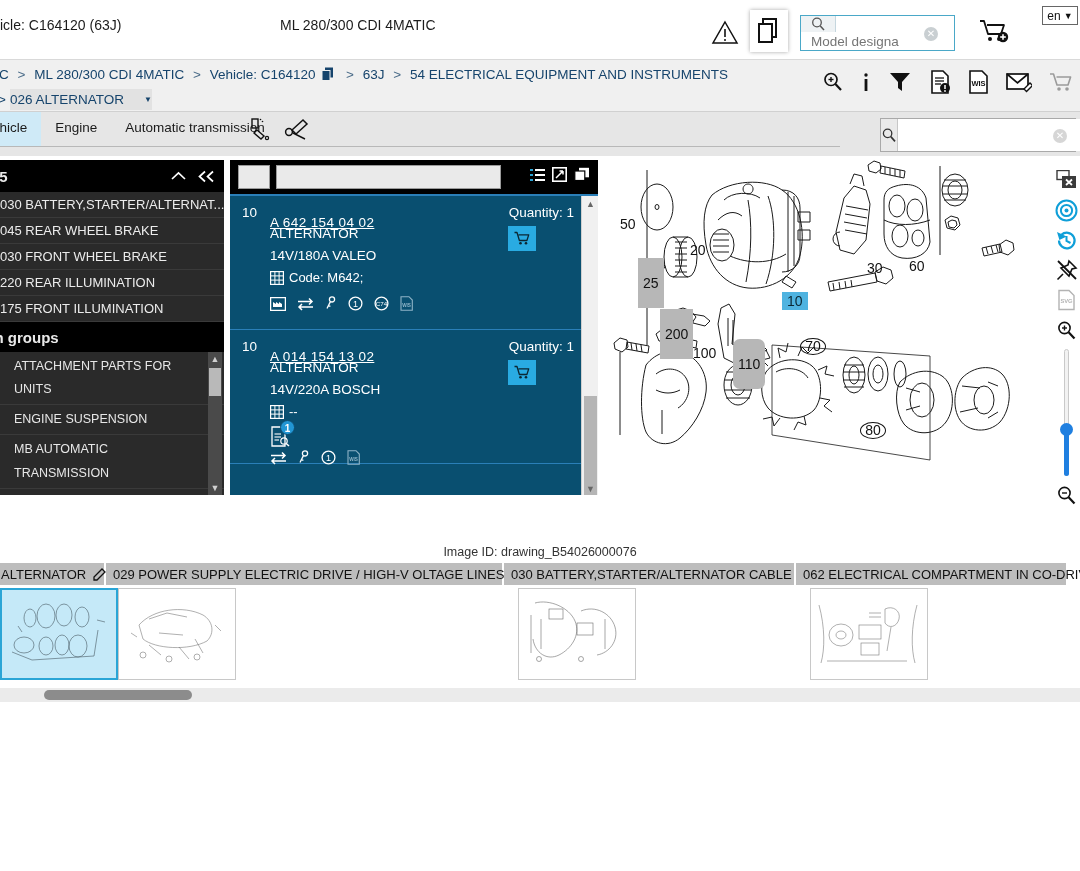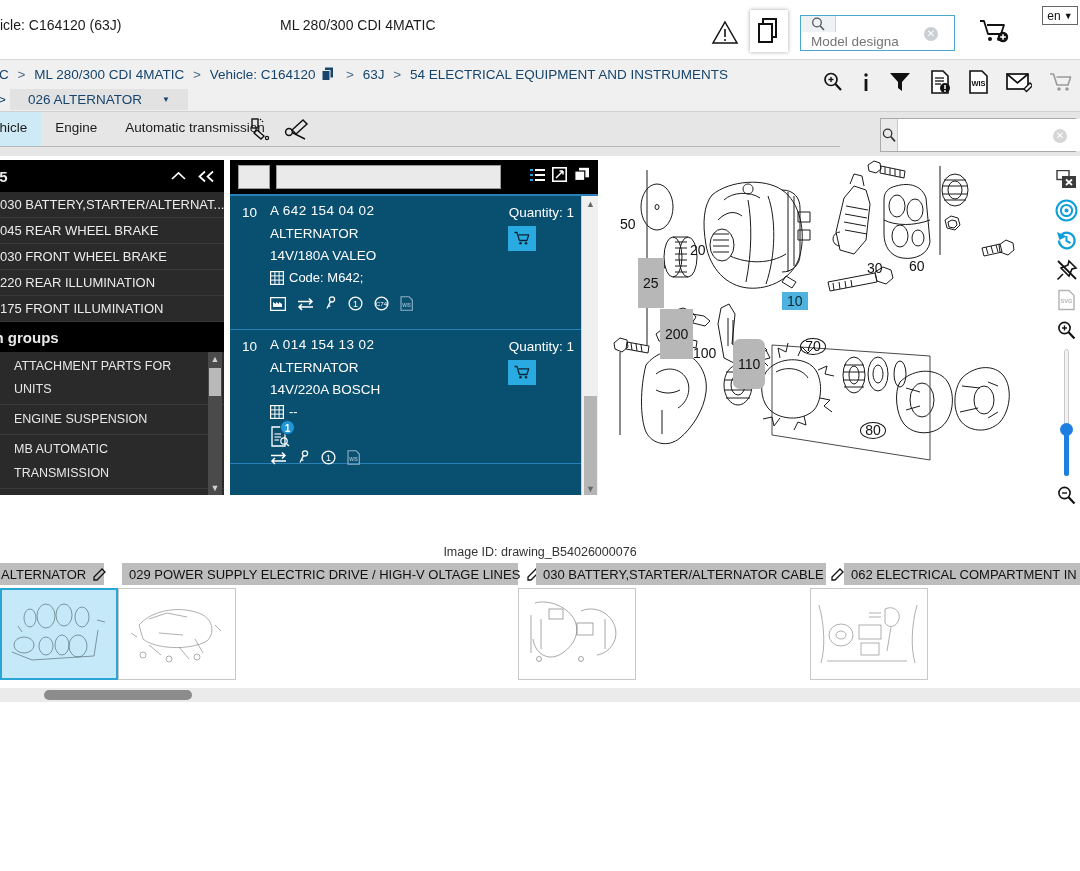--- a/index.html
+++ b/index.html
@@ -57,21 +57,21 @@
   
   .crumbrow {
     position:absolute; left:0; top:60px; width:1080px; height:52px;
     background:#f0f0f0; border-bottom:1px solid #d0d0d0;
   }
   .crumbs { position:absolute; left:-10px; top:7px; font-size:13.5px; color:#16446c; white-space:nowrap; }
   .crumbs .sep { color:#4b6c89; margin:0 5px; }
   .crumbs .c { cursor:pointer; }
   .crumbrow .crumb2 { position:absolute; left:-2px; top:29px; font-size:13.5px; color:#16446c; white-space:nowrap; display:flex; align-items:center; gap:4px;}
   .crumb-chip {
-    background:#e2e2e2; padding:3px 18px; display:inline-flex; align-items:center; gap:20px; cursor:pointer;
+    background:#e2e2e2; padding:3px 0; display:inline-flex; align-items:center; gap:20px; cursor:pointer;
   }
   .crumb-tools { position:absolute; right:6px; top:10px; display:flex; align-items:center; gap:17px; }
   .crumb-tools .ci { cursor:pointer; display:flex; }
 
   
   .tabrow {
     position:absolute; left:0; top:112px; width:1080px; height:44px; background:#e6e6e6;
   }
   .tabs { position:absolute; left:-22px; top:0; height:34px; display:flex; align-items:stretch; }
   .tab {
@@ -118,21 +118,21 @@
 
   
   .parts { position:absolute; left:230px; top:160px; width:368px; height:335px; background:#fff; }
   .parts-head { height:34px; background:#000; position:relative; }
   .parts-head .ph-box1 { position:absolute; left:8px; top:5px; width:32px; height:24px; background:#eaeaea; border:1px solid #9b9b9b; }
   .parts-head .ph-box2 { position:absolute; left:46px; top:5px; width:225px; height:24px; background:#eaeaea; border:1px solid #9b9b9b; }
   .parts-head .ph-icons { position:absolute; right:8px; top:7px; display:flex; gap:7px; align-items:center; }
   .parts-body { position:relative; height:301px; background:#094f70; border-top:2px solid #2a7fb8; overflow:hidden; }
   .part { position:relative; padding:8px 0 8px 12px; color:#fff; border-bottom:1px solid #2a7fb8; height:134px; }
   .part .pos { position:absolute; left:12px; top:9px; font-size:13.5px; }
-  .part .pnum { position:absolute; left:40px; top:7px; font-size:13.5px; letter-spacing:.4px; }
+  .part .pnum { position:absolute; left:40px; top:19px; font-size:13.5px; letter-spacing:.4px;text-decoration:underline; }
   .part .pname { position:absolute; left:40px; top:30px; font-size:13.5px; }
   .part .pdesc { position:absolute; left:40px; top:52px; font-size:13.5px; }
   .part .pcode { position:absolute; left:40px; top:74px; font-size:13px; display:flex; align-items:center; gap:5px; }
   .part .picons { position:absolute; left:40px; display:flex; align-items:center; gap:11px; }
   .part .pqty { position:absolute; right:24px; top:9px; font-size:13.5px; }
   .part .pcart {
     position:absolute; right:62px; top:30px; width:28px; height:25px; background:#29abe2;
     display:flex; align-items:center; justify-content:center; cursor:pointer;
   }
   .part .pdocbadge { position:absolute; left:40px; top:96px; width:24px; height:24px; }
@@ -163,21 +163,21 @@
   .zslider { position:relative; width:27px; height:135px; }
   .zslider .track { position:absolute; left:11px; top:4px; width:5px; height:127px; background:#f2f2f2; border:1px solid #c9c9c9; border-radius:3px; }
   .zslider .fill { position:absolute; left:11px; bottom:4px; width:5px; height:48px; background:#1f7fe0; border-radius:3px; }
   .zslider .knob { position:absolute; left:7px; bottom:44px; width:13px; height:13px; border-radius:50%; background:#1f7fe0; cursor:pointer; }
 
   
   .strip { position:absolute; left:0; top:563px; width:1080px; height:147px; background:#fff; }
   .strip-tabs { position:absolute; left:0; top:0; height:22px; display:flex; }
   .st {
     background:#bdbdbd; height:22px; display:flex; align-items:center; gap:7px;
-    padding:0 7px; font-size:13px; color:#111; white-space:nowrap; border-right:2px solid #fff; cursor:pointer;margin-left:16px;
+    padding:0 7px; font-size:13px; color:#111; white-space:nowrap; border-right:2px solid #fff; cursor:pointer;
   }
   .thumbs { position:absolute; left:0; top:25px; height:95px; }
   .thumb-card {
     position:absolute; top:0; width:118px; height:92px; border:1px solid #c8c8c8; background:#fff; cursor:pointer;
     overflow:hidden;
   }
   .thumb-card.sel { border:2px solid #2aa5d6; background:#c5e9f8; }
   .hscroll { position:absolute; left:0; top:125px; width:1080px; height:14px; background:#ebebeb; }
   .hscroll .hthumb { position:absolute; left:44px; top:2px; width:148px; height:10px; border-radius:5px; background:#8c8c8c; cursor:pointer; }
   .icon { display:inline-flex; align-items:center; justify-content:center; }

